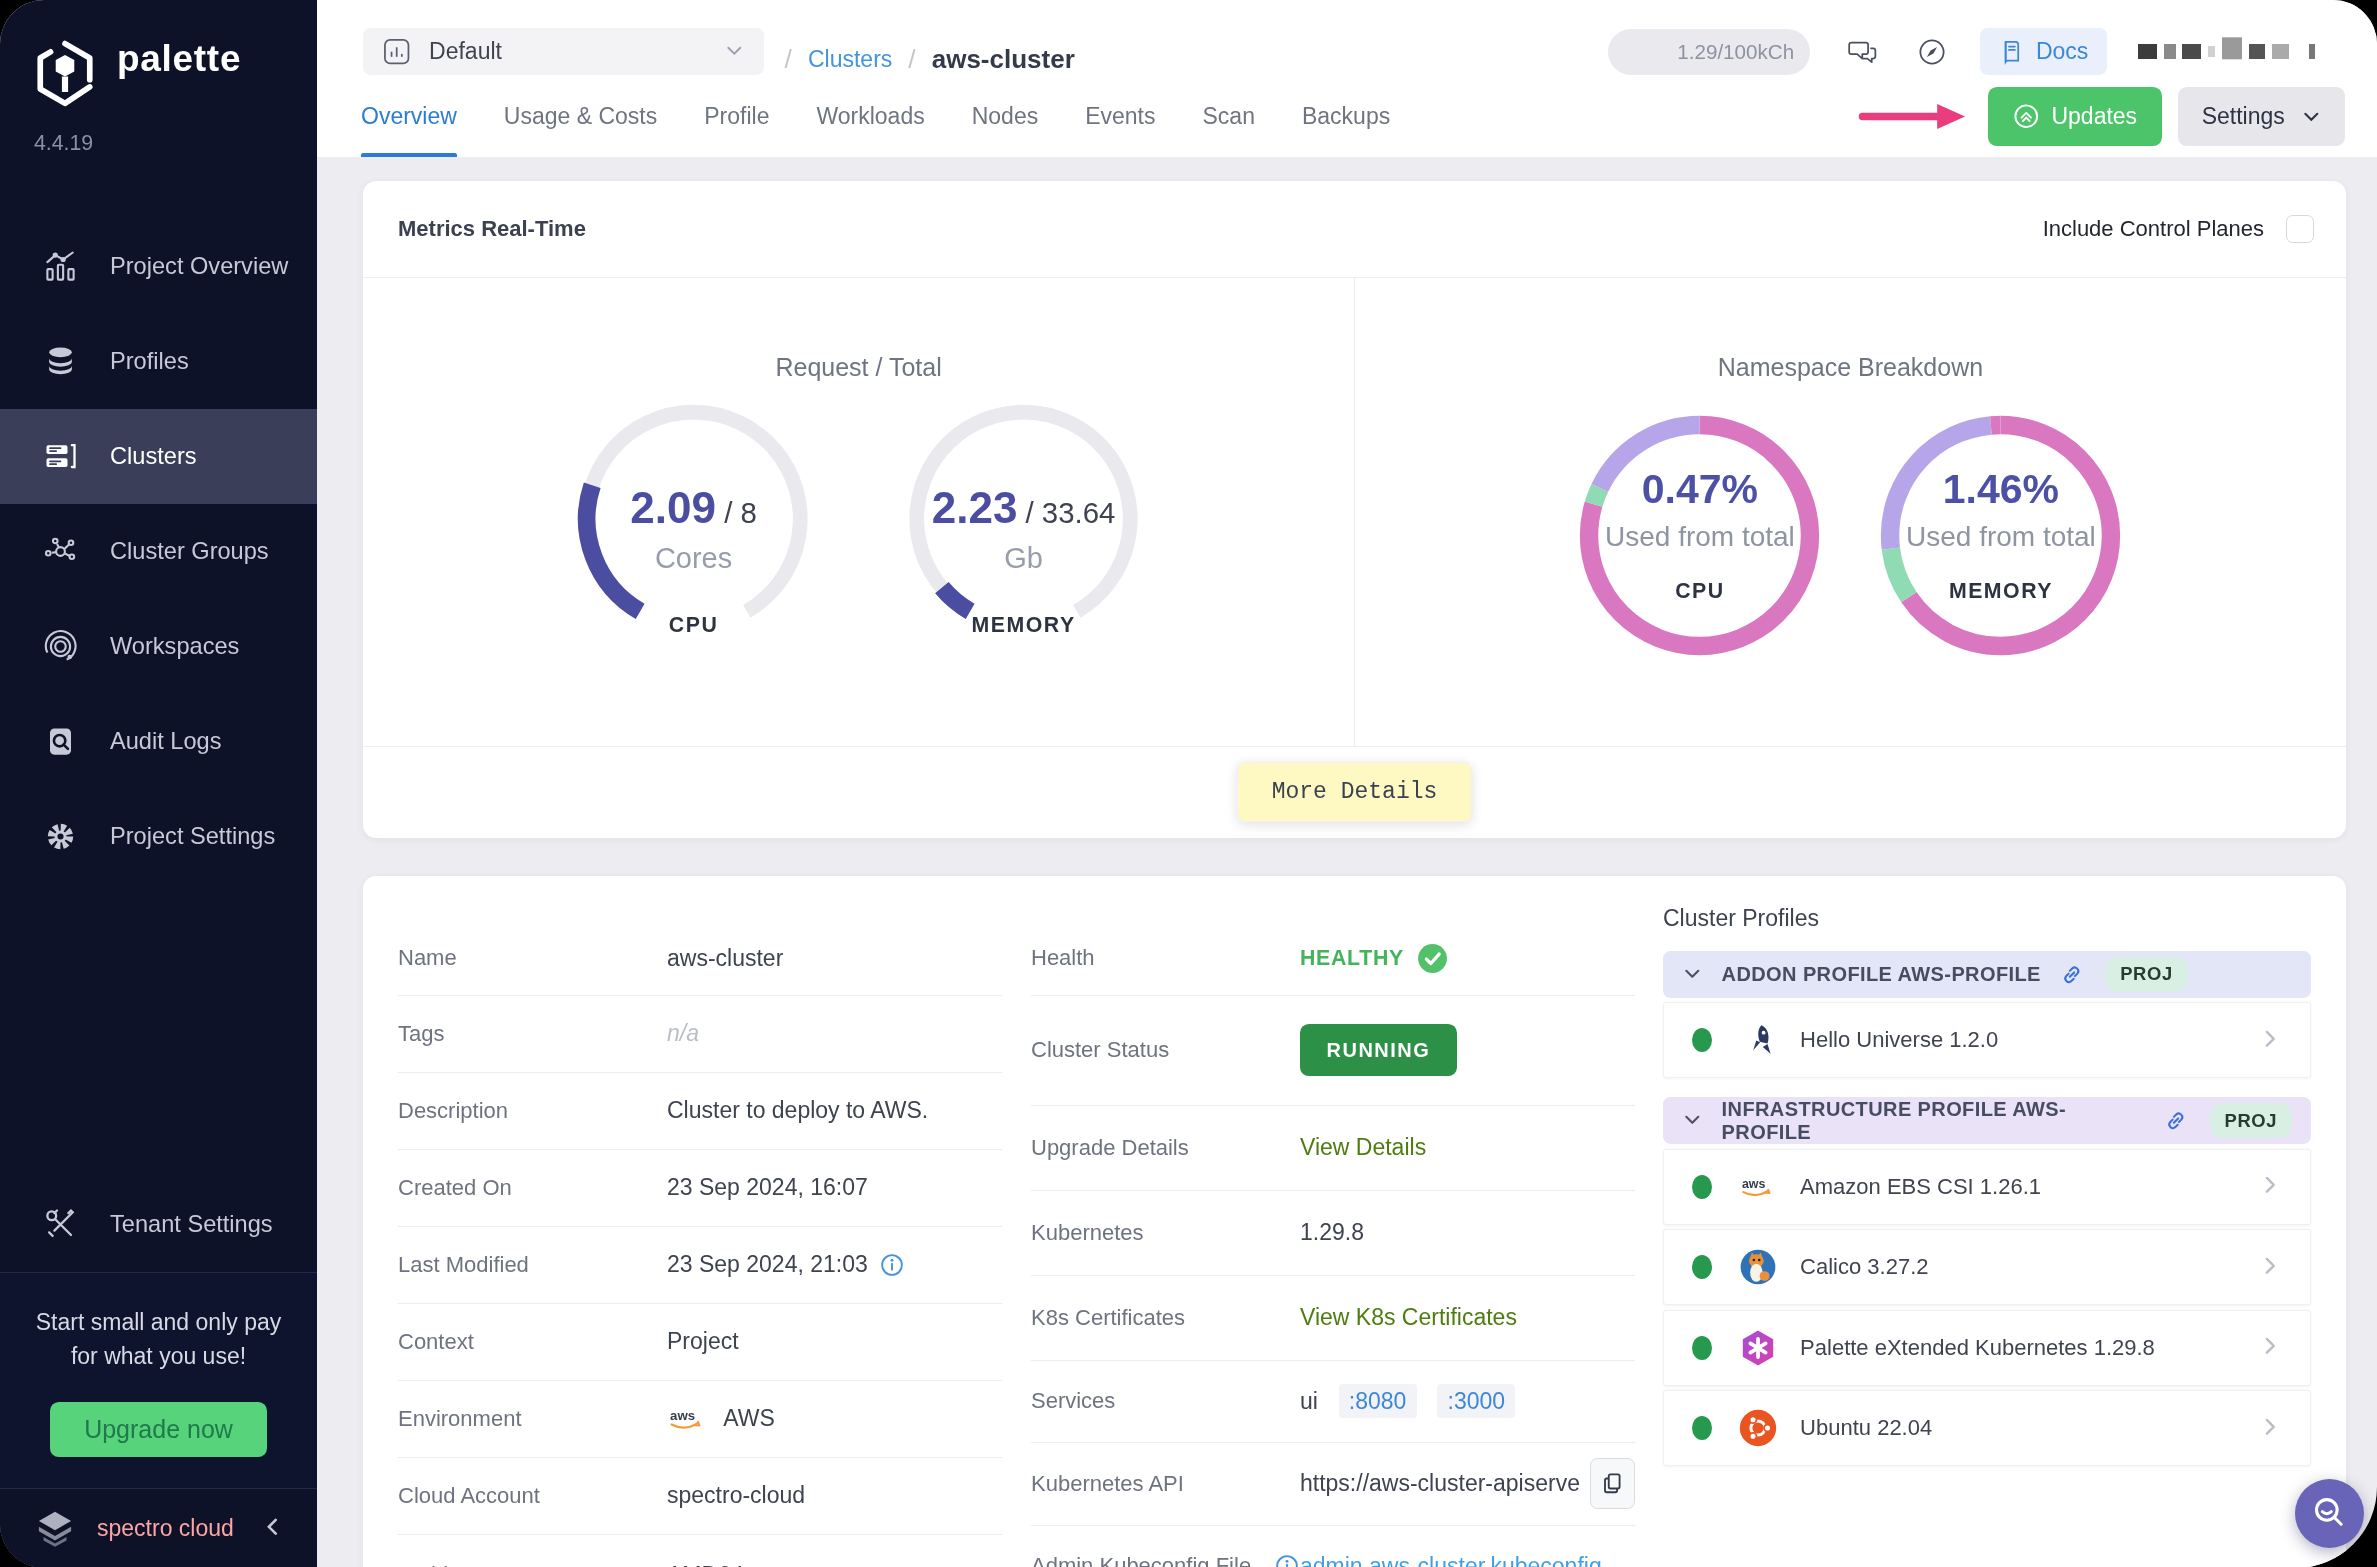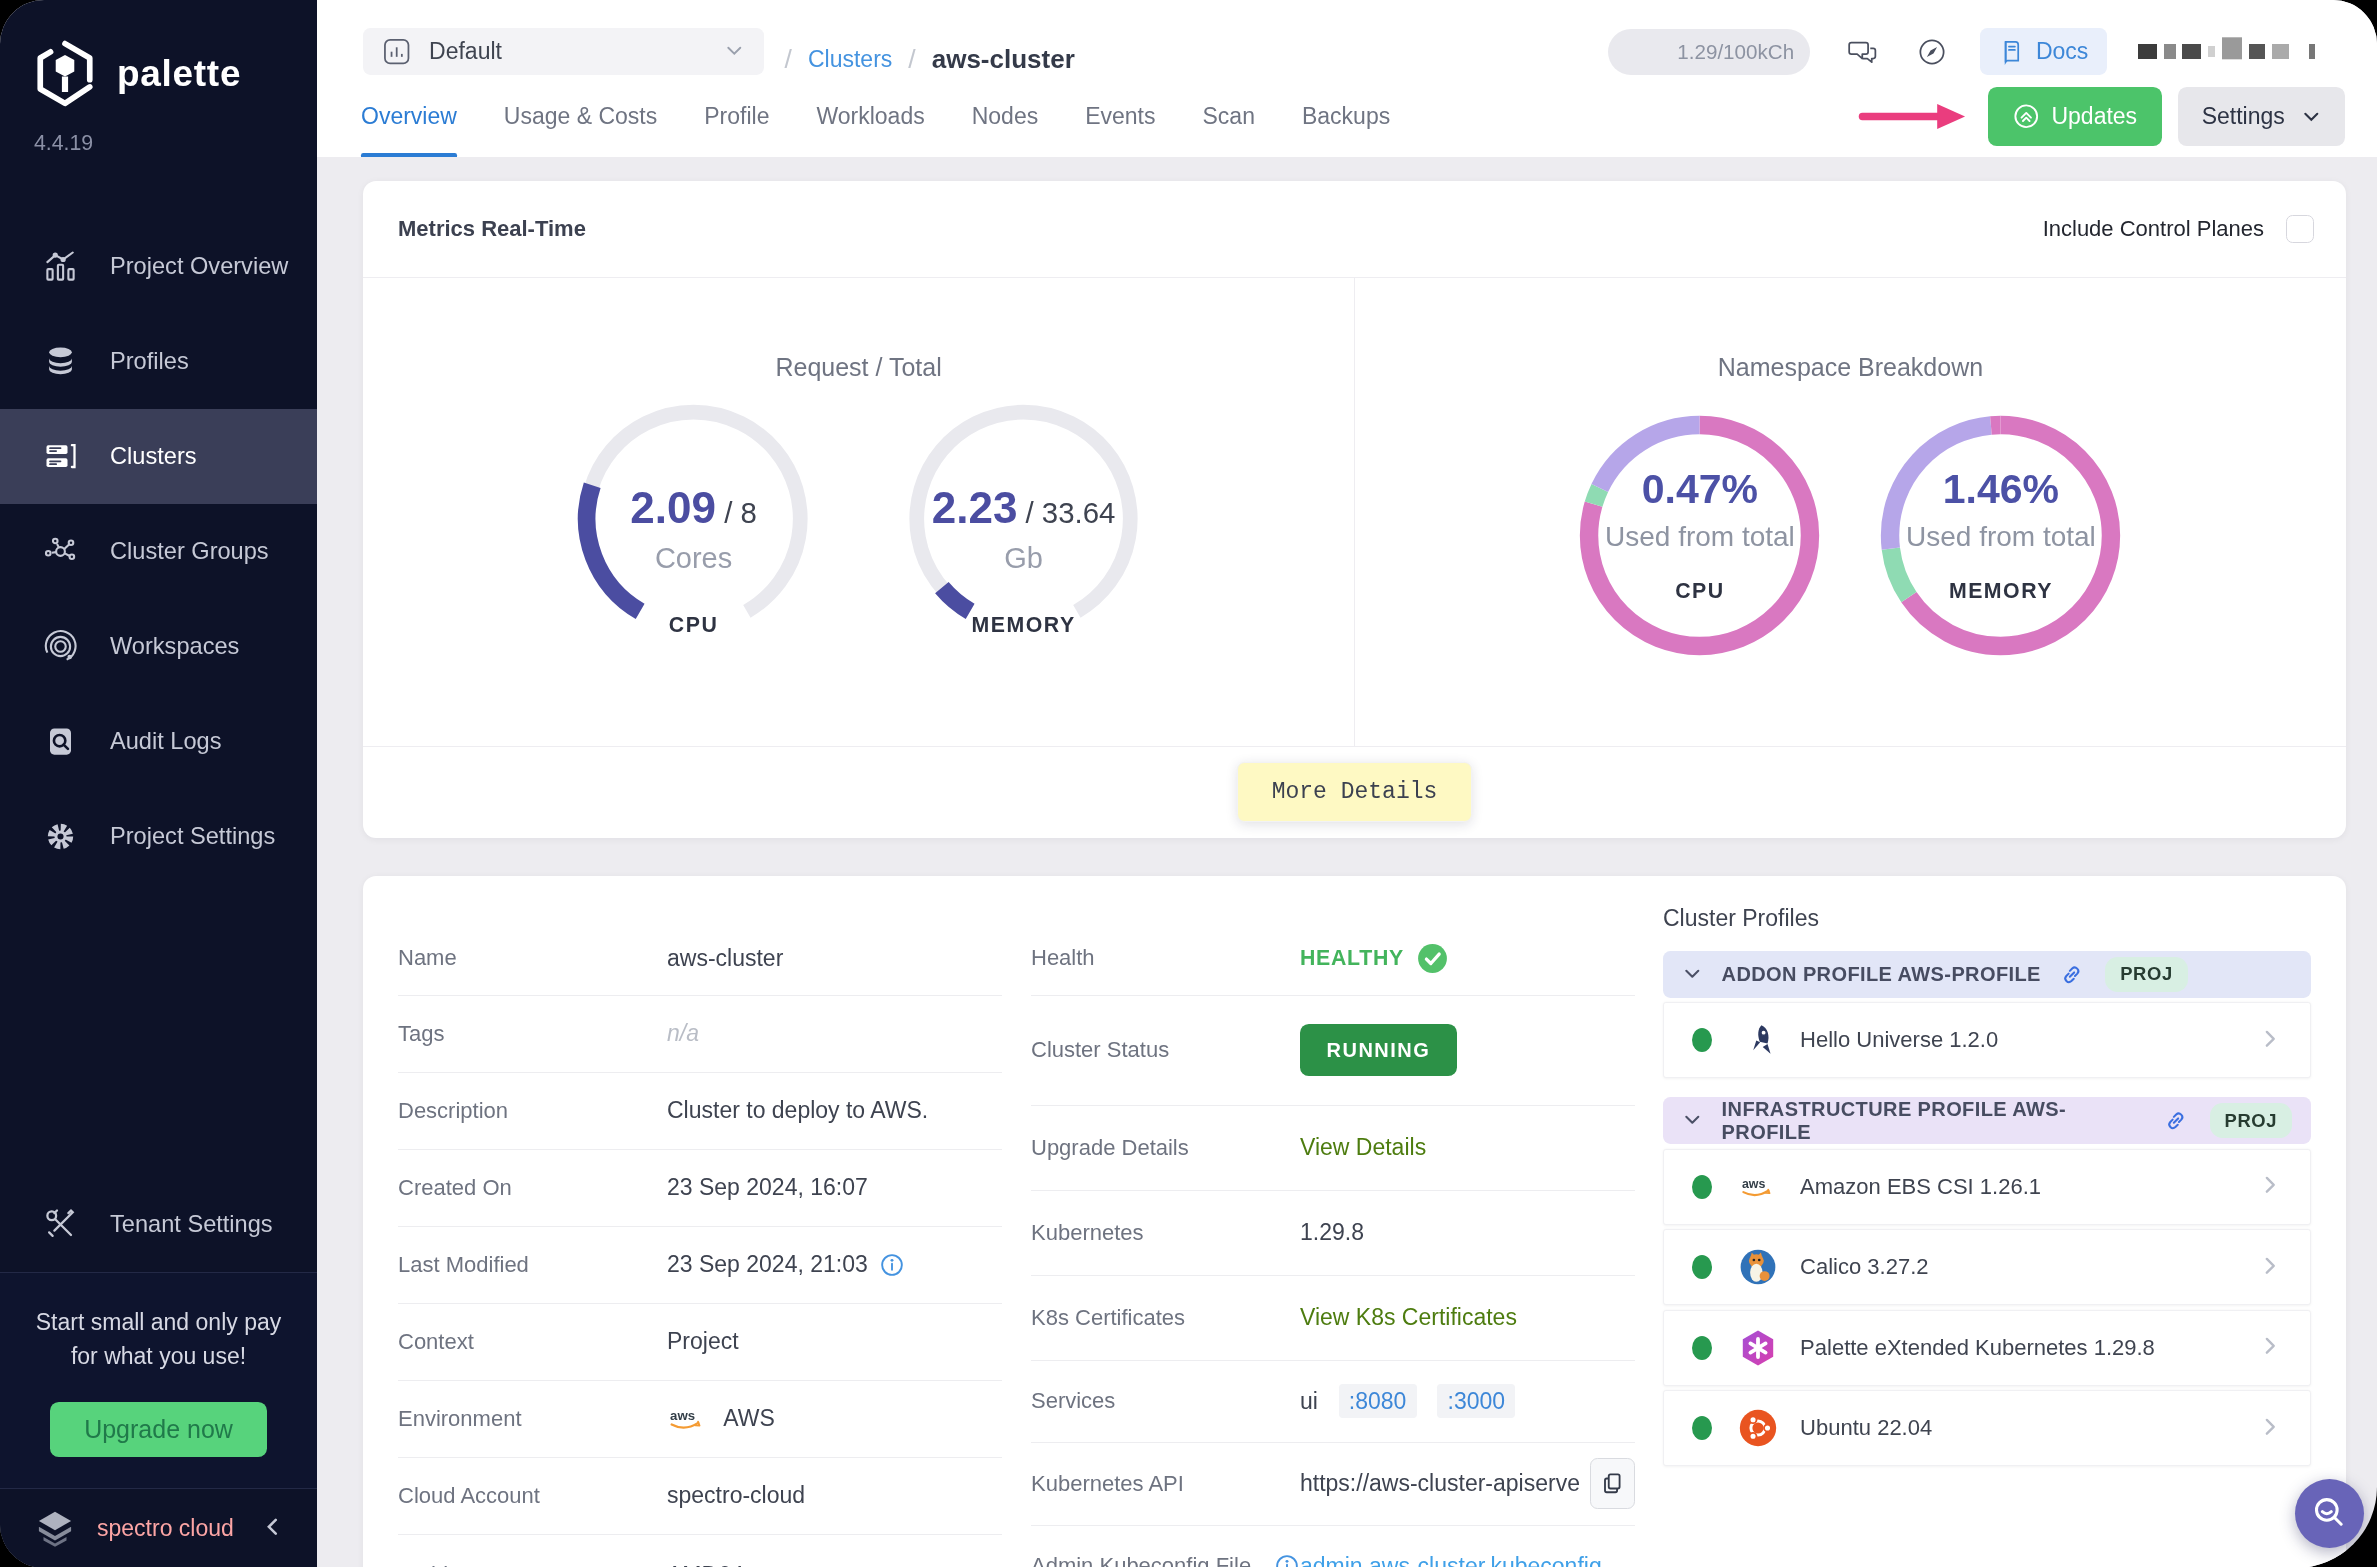--- a/index.html
+++ b/index.html
@@ -1,20 +1,20 @@
 <!DOCTYPE html>
 <html style="font-size:11.8px"><head>
 <meta charset="utf-8">
 <style>
   html,body{margin:0;padding:0}
   body{width:2377px;height:1568px;background:#000;font-family:"Liberation Sans",sans-serif;-webkit-font-smoothing:antialiased}
   .app{position:relative;width:2377px;height:1568px;background:#edecf0;border-radius:44px 44px 81px 44px;overflow:hidden;display:flex}
   
   .sidebar{width:317px;background:#0d1228;display:flex;flex-direction:column;flex-shrink:0}
-  .brand-row{display:flex;align-items:center;gap:19px;padding:38px 0 0 32px}
+  .brand-row{display:flex;gap:19px;padding:38px 0 0 32px}
   .brand-logo svg{width:66px;height:71px;display:block}
   .brand-name{color:#fff;font-size:37px;font-weight:bold;letter-spacing:0.7px}
   .version{color:#8b90a6;font-size:21.3px;padding:22px 0 0 34px}
   .nav{margin-top:63px}
   .nav-item{display:flex;align-items:center;gap:32px;height:95px;padding-left:43px;color:#c6c9d6;font-size:23.6px;cursor:pointer}
   .nav-item .nav-ico{width:35px;height:35px;display:flex;align-items:center;justify-content:center}
   .nav-item .nav-ico svg{width:35px;height:35px}
   .nav-item.selected{background:#3a3e58;color:#fff}
   .sidebar-spacer{flex:1}
   .promo{background:#0e142e;border-top:0.7px solid #232946;padding:32px 20.6px 31px;text-align:center}

